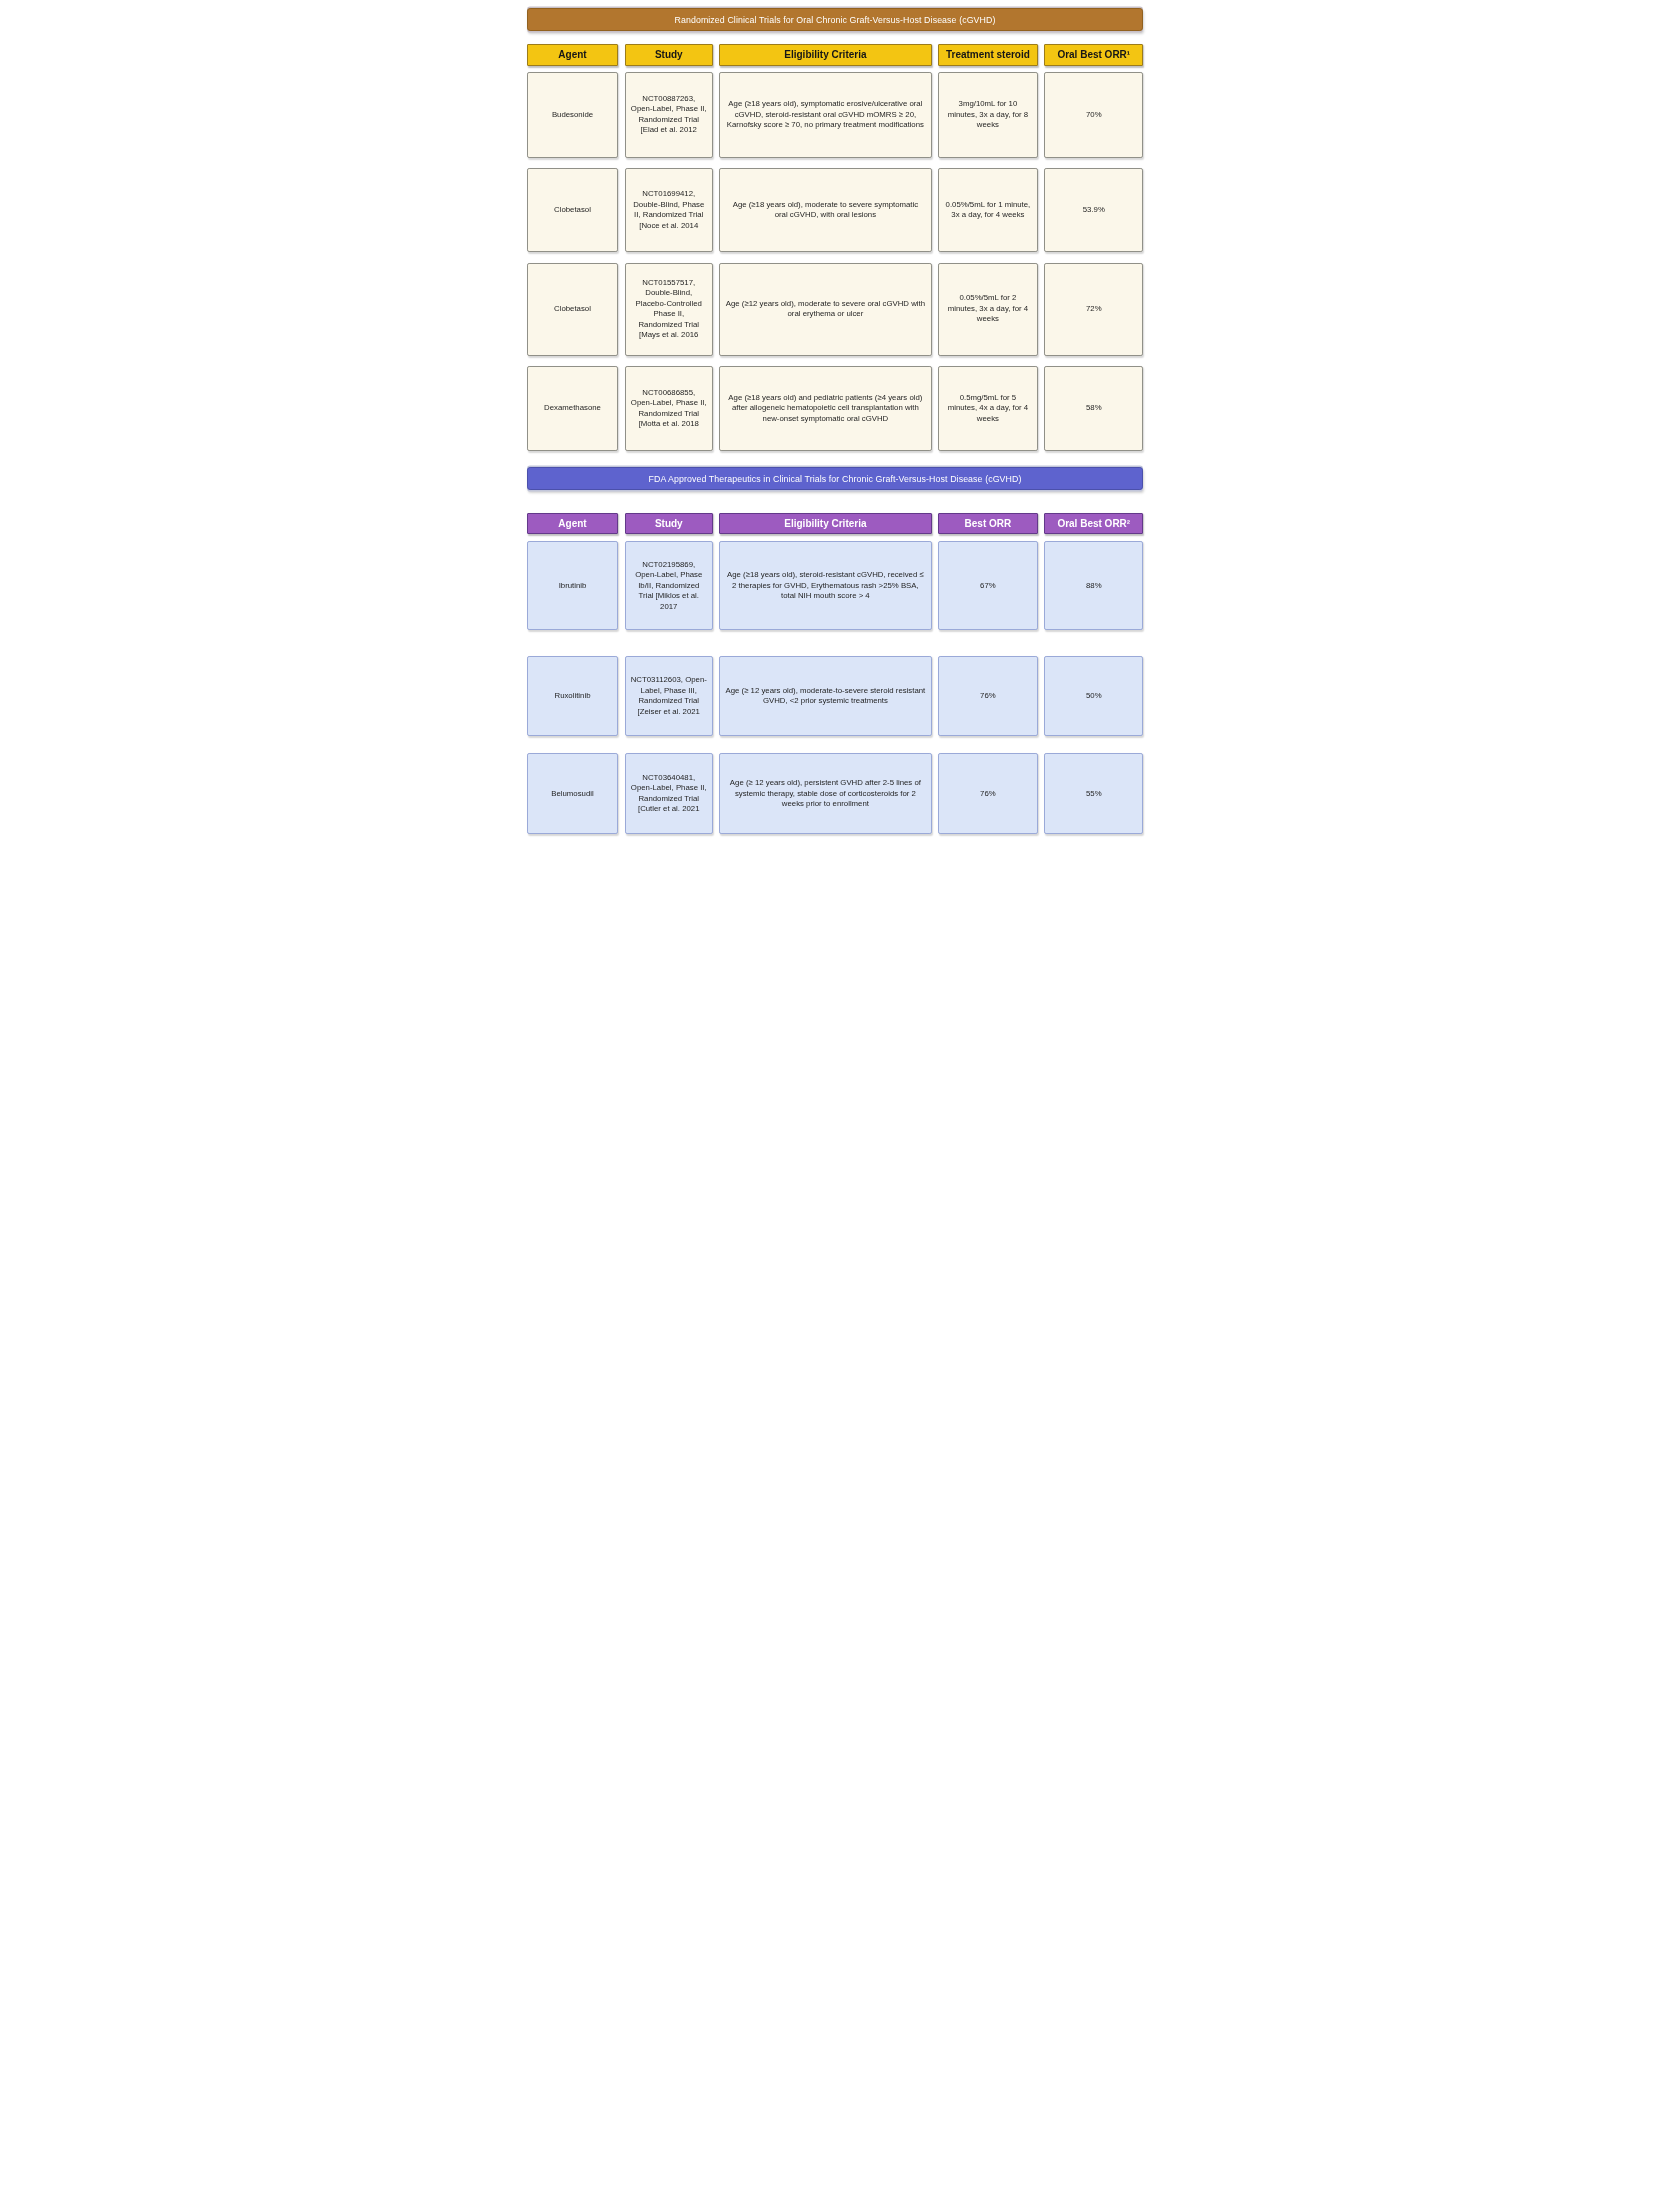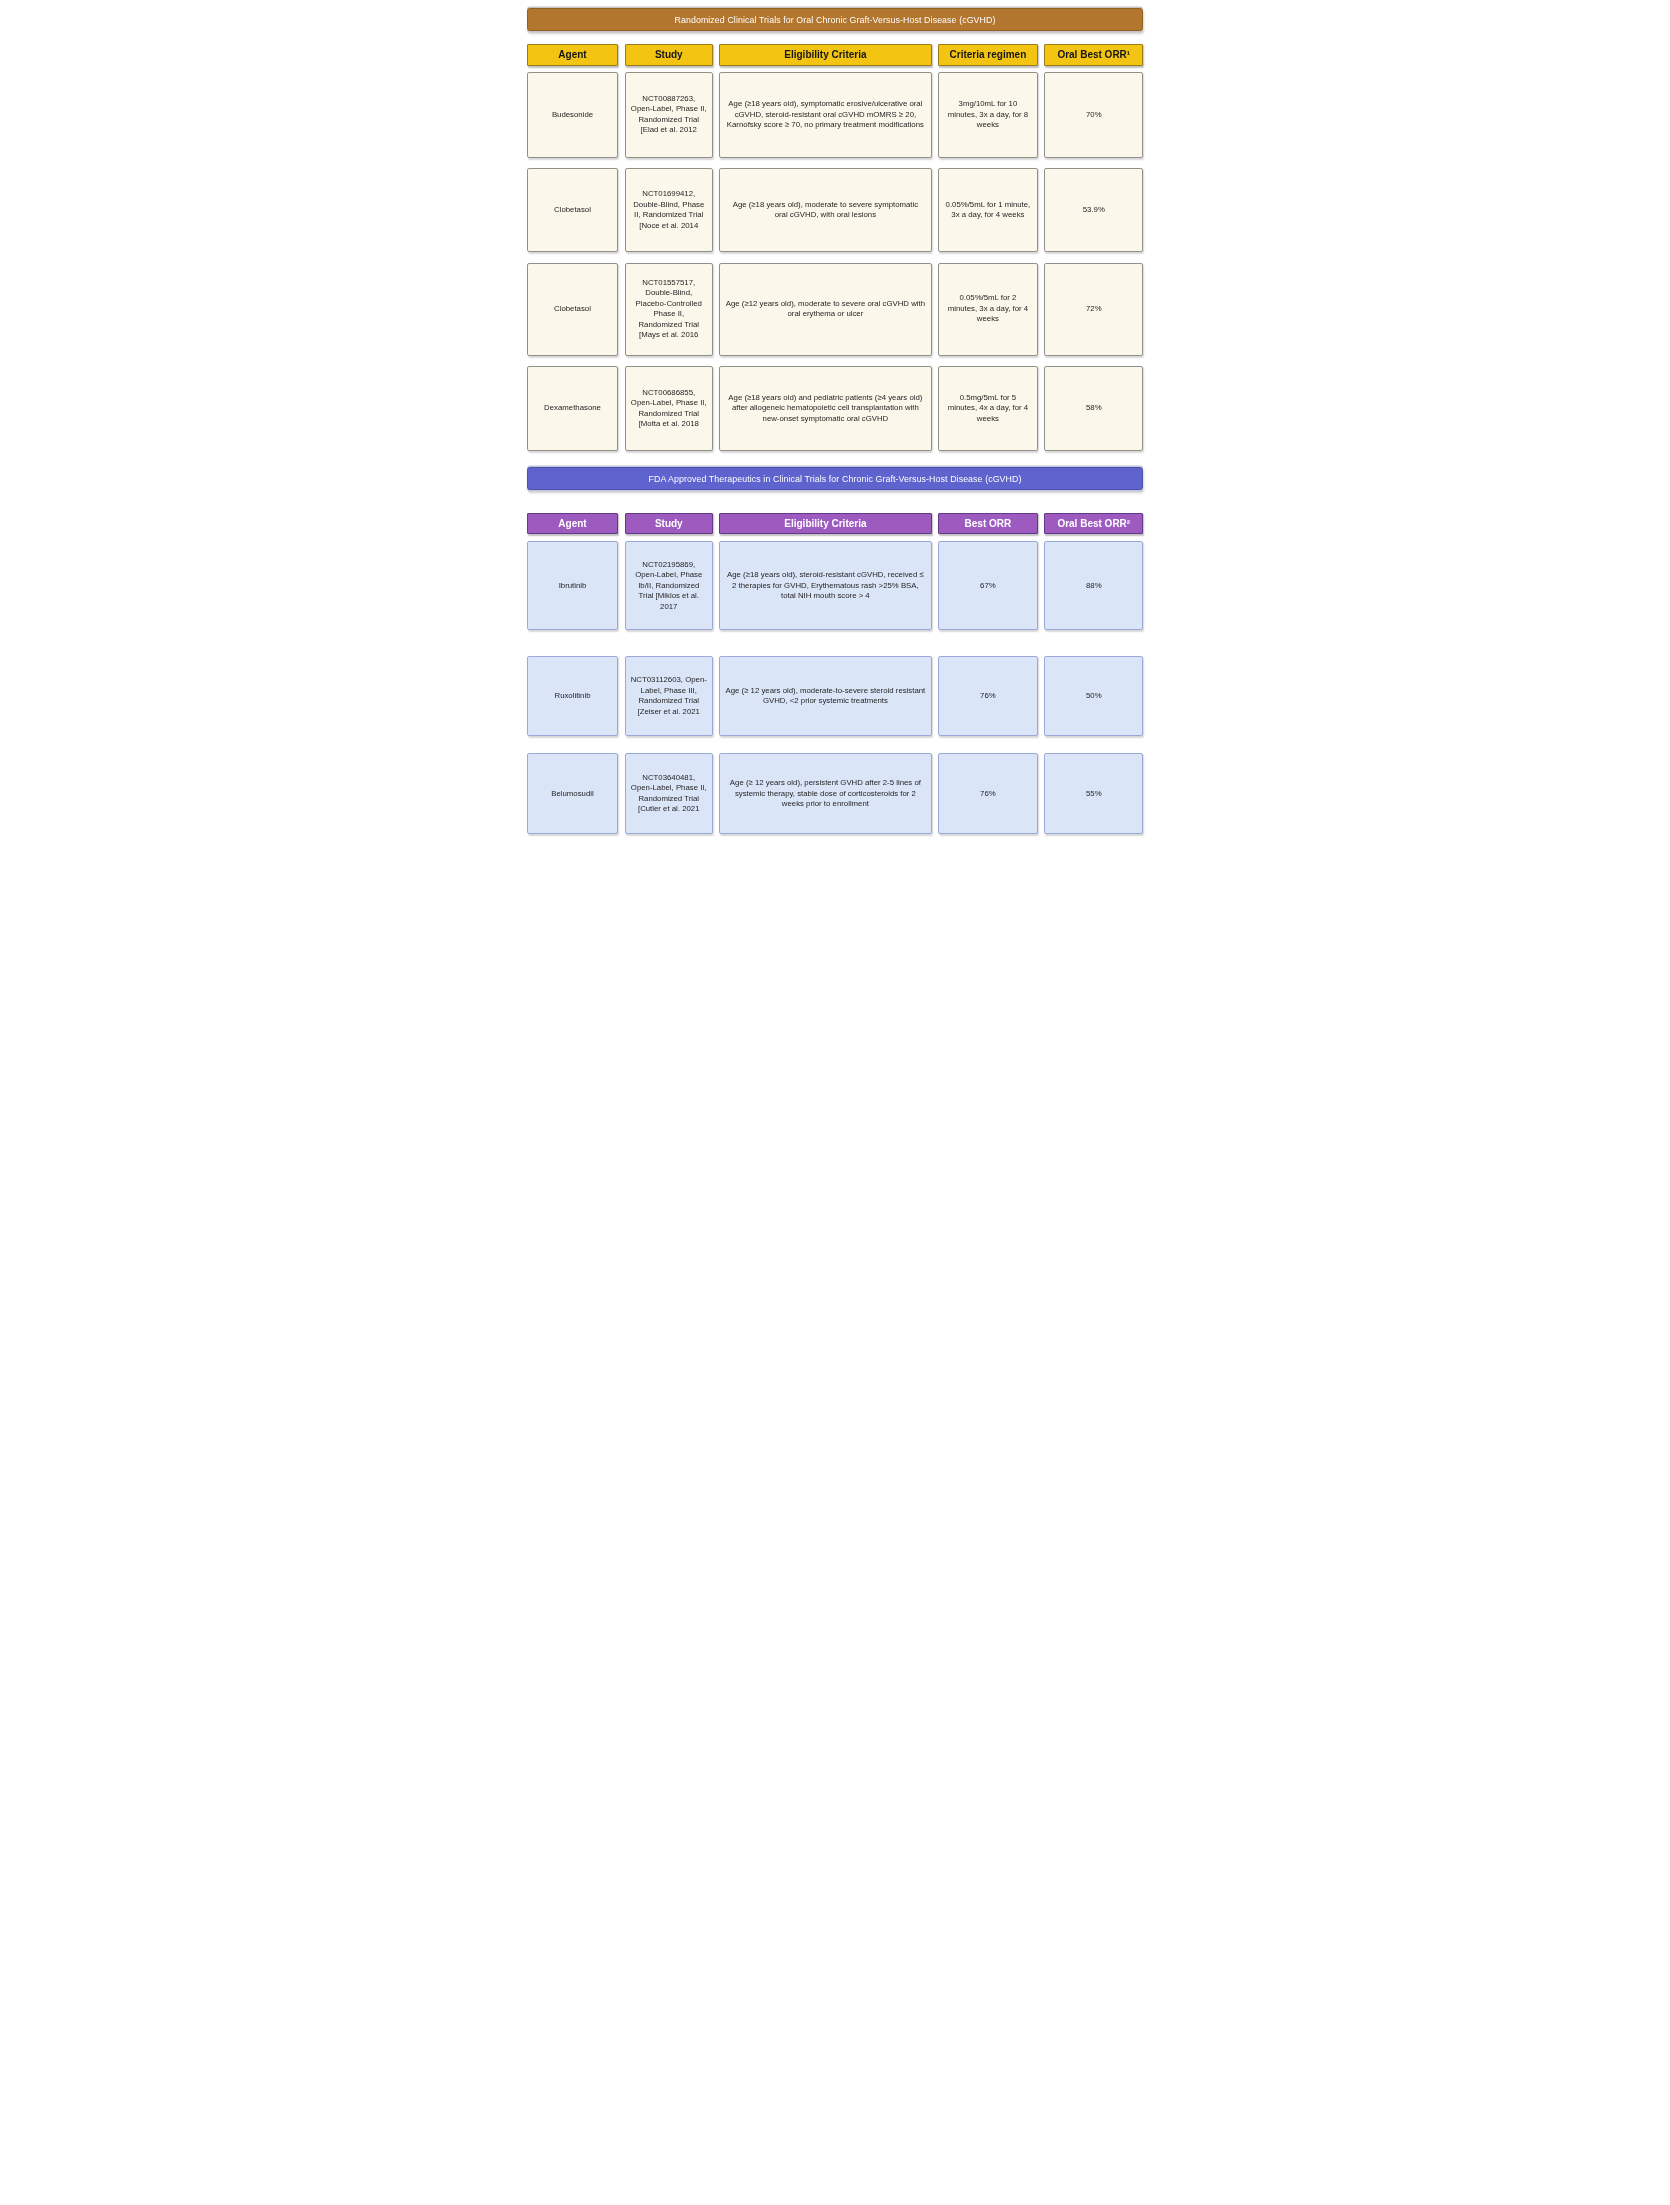--- a/index.html
+++ b/index.html
@@ -65,21 +65,21 @@
 <div class="page">
 
   <div class="title-bar t1">
     <span>Randomized Clinical Trials for Oral Chronic Graft-Versus-Host Disease (cGVHD)</span>
   </div>
 
   <div class="grid-row thead1">
     <div class="hcell">Agent</div>
     <div class="hcell">Study</div>
     <div class="hcell">Eligibility Criteria</div>
-    <div class="hcell">Criteria regimen</div>
+    <div class="hcell">Treatment steroid</div>
     <div class="hcell">Oral Best ORR¹</div>
   </div>
 
   <div class="grid-row t1row t1row1">
     <div class="dcell">Budesonide</div>
     <div class="dcell">NCT00887263, Open-Label, Phase II, Randomized Trial [Elad et al. 2012</div>
     <div class="dcell">Age (≥18 years old), symptomatic erosive/ulcerative oral cGVHD, steroid-resistant oral cGVHD mOMRS ≥ 20,  Karnofsky score ≥ 70, no primary treatment modifications</div>
     <div class="dcell">3mg/10mL for 10 minutes, 3x a day, for 8 weeks</div>
     <div class="dcell">70%</div>
   </div>

